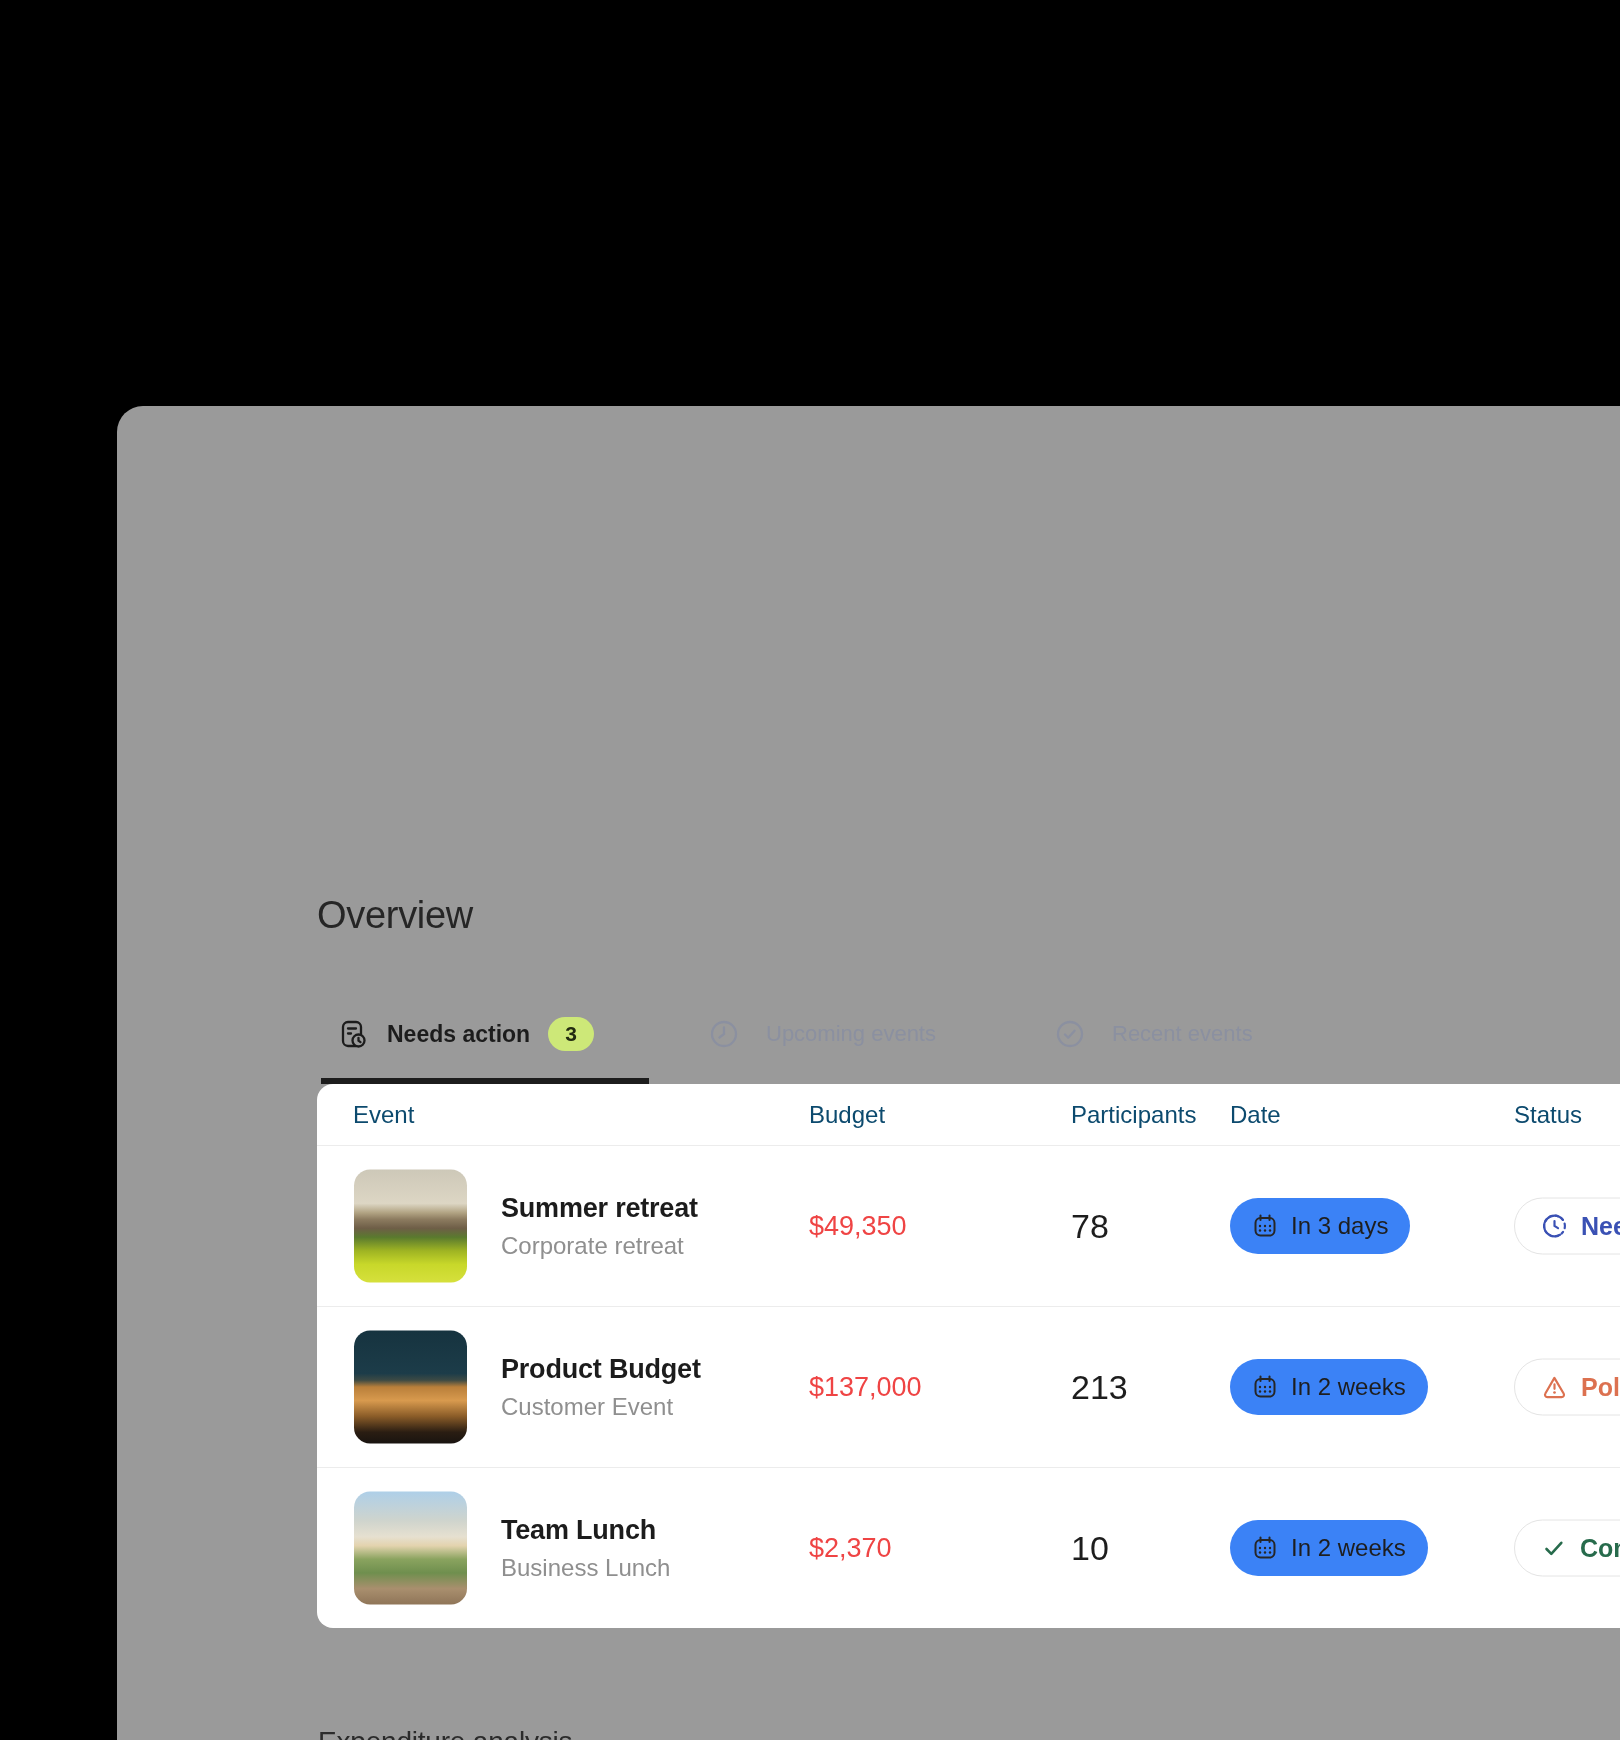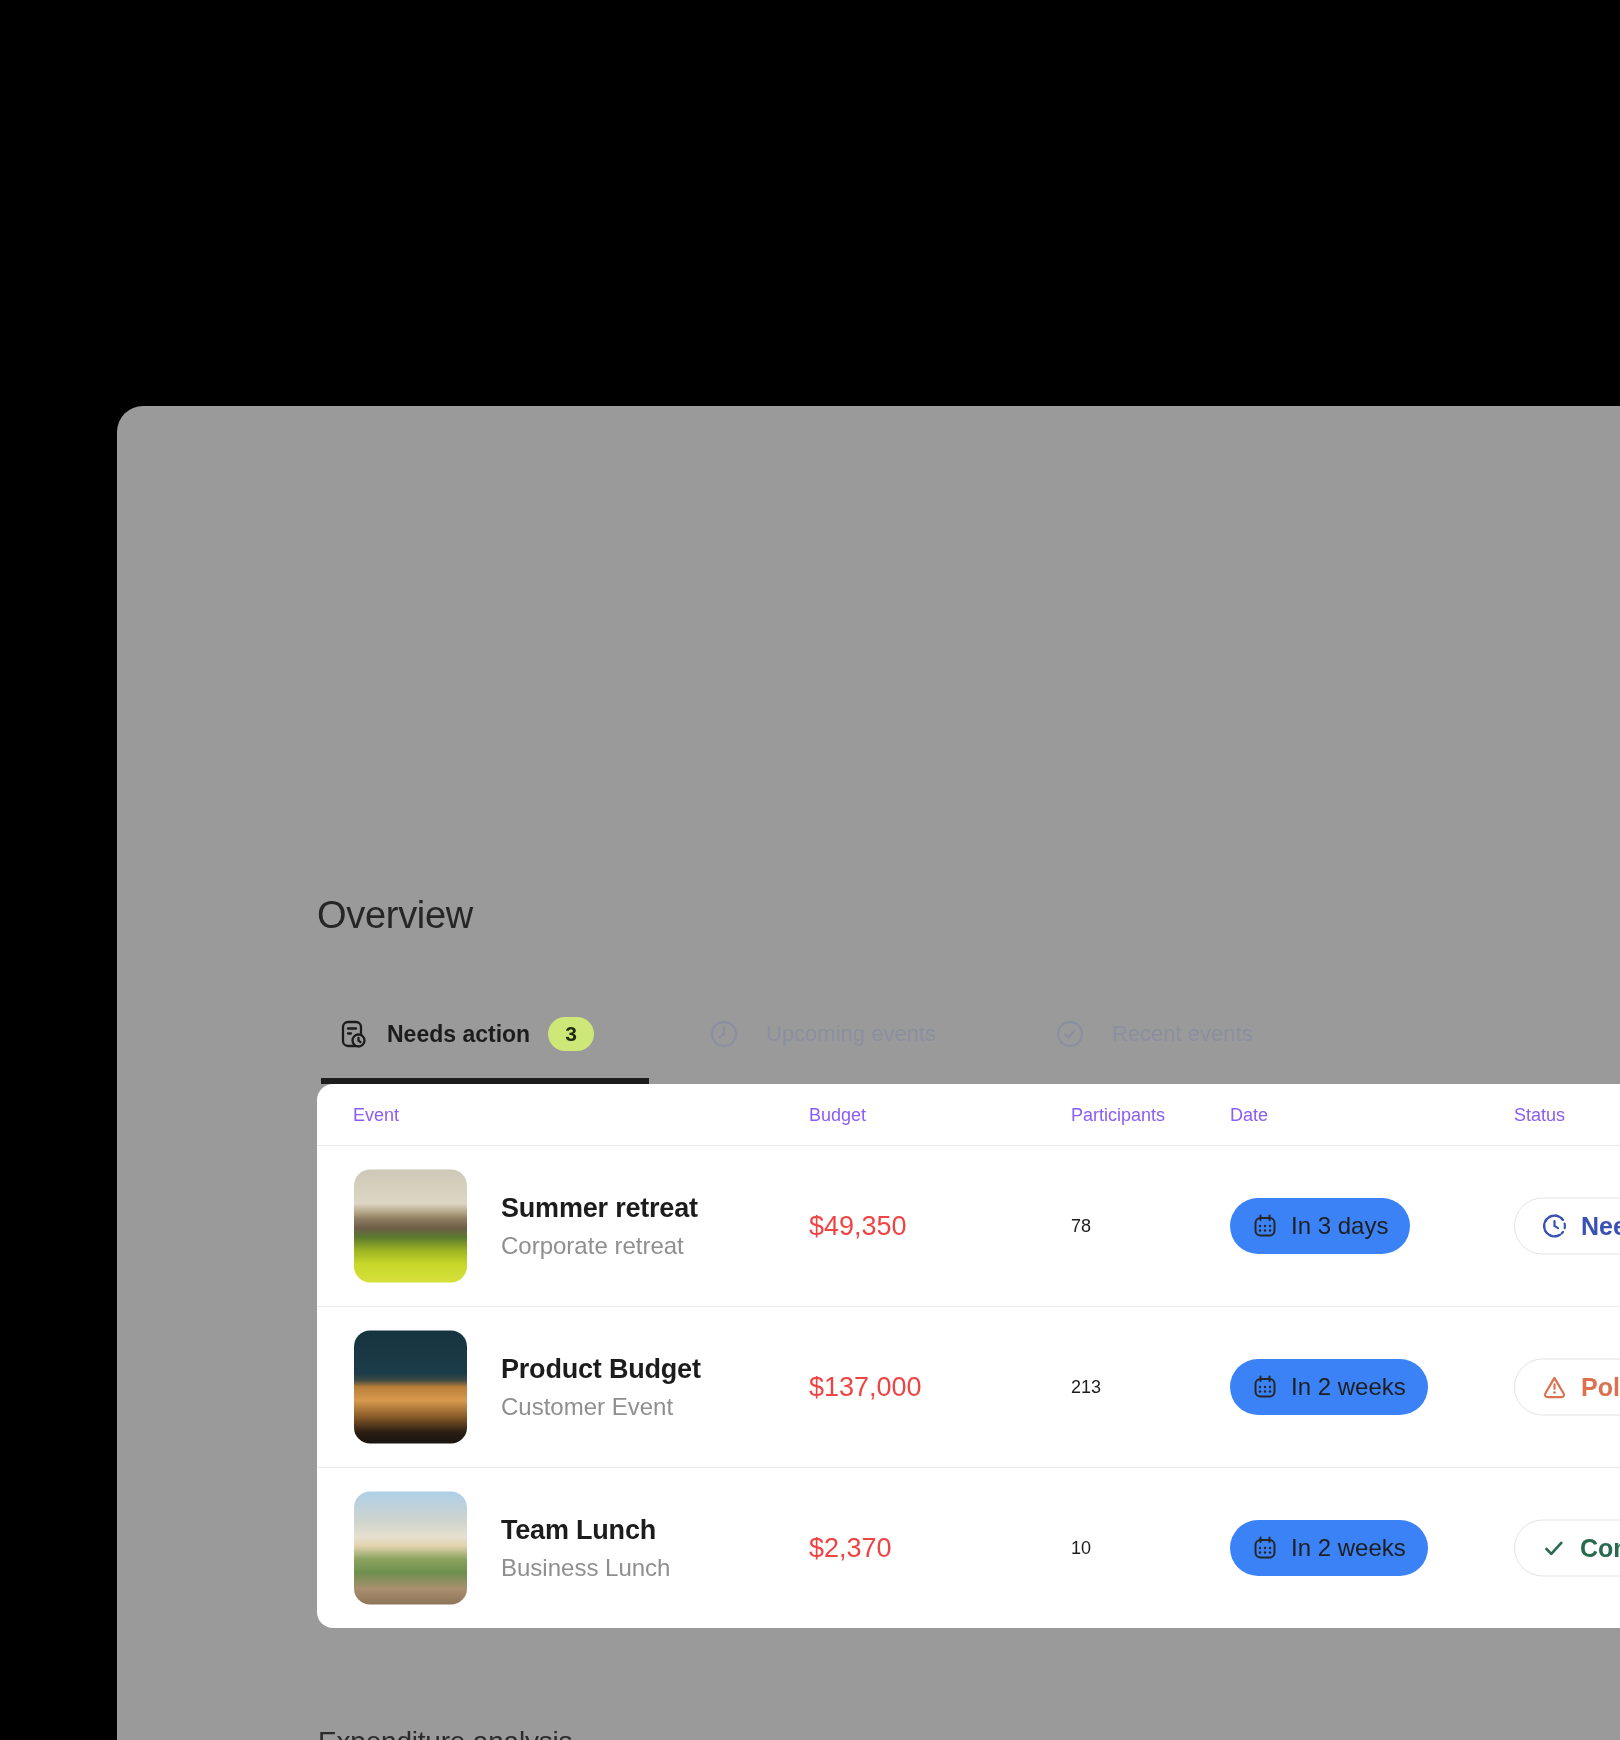--- a/index.html
+++ b/index.html
@@ -43,21 +43,21 @@
   }
 
   
   .table-card {
     position:absolute; left:200px; top:678px;
     width:1480px; height:544px;
     background:#fff; border-radius:16px 0 0 16px;
     display:flex; flex-direction:column;
   }
   .table-header { position:relative; height:62px; border-bottom:1px solid #ececec; flex:none; }
-  .th { position:absolute; top:50%; transform:translateY(-50%); font-size:18px; color:#8b5cf6; font-weight:400; }
+  .th { position:absolute; top:50%; transform:translateY(-50%); font-size:24px; color:#0c4a6e; font-weight:400; }
   .col-event { left:36px; } .col-budget { left:492px; } .col-participants { left:754px; }
   .col-date { left:913px; } .col-status { left:1197px; }
 
   .table-row { position:relative; flex:1; }
   .table-row + .table-row { border-top:1px solid #ececec; }
   .rowcell { position:absolute; top:50%; transform:translateY(-50%); }
 
   .thumb { left:37px; width:113px; height:113px; border-radius:16px; overflow:hidden; }
   .thumb-retreat {
     background:linear-gradient(180deg,#cdc8b8 0%,#ddd6c4 30%,#b3a585 38%,#8d7c60 44%,#6e5e47 52%,#5a7a2e 60%,#9fb423 72%,#c8d82a 84%,#d6e03c 100%);
@@ -66,21 +66,21 @@
     background:linear-gradient(180deg,#16333f 0%,#1c3c49 38%,#3d4a44 44%,#b97f3a 50%,#d89a4e 62%,#8a5c28 76%,#2a1d12 90%,#191410 100%);
   }
   .thumb-lunch {
     background:linear-gradient(180deg,#aecfe8 0%,#cfd4cd 26%,#e6e0d0 40%,#e3d3ae 48%,#8aa35f 60%,#6f8f4e 72%,#a98f6e 86%,#8f7558 100%);
   }
 
   .event-text { left:184px; }
   .event-name { font-size:27px; font-weight:700; color:#1c1c1c; letter-spacing:-0.2px; }
   .event-sub { margin-top:8px; font-size:24px; color:#8f8f8f; }
   .cell-budget { left:492px; font-size:27px; font-weight:500; color:#ef4444; }
-  .cell-participants { left:754px; font-size:18px; color:#1d1d1d; }
+  .cell-participants { left:754px; font-size:34px; color:#1d1d1d; }
 
   .date-badge {
     left:913px;
     display:inline-flex; align-items:center; gap:13px;
     background:#3b82f6; border-radius:999px;
     padding:14px 22px;
     font-size:24px; font-weight:500; color:#1e1e1e;
   }
 
   .status-pill {

